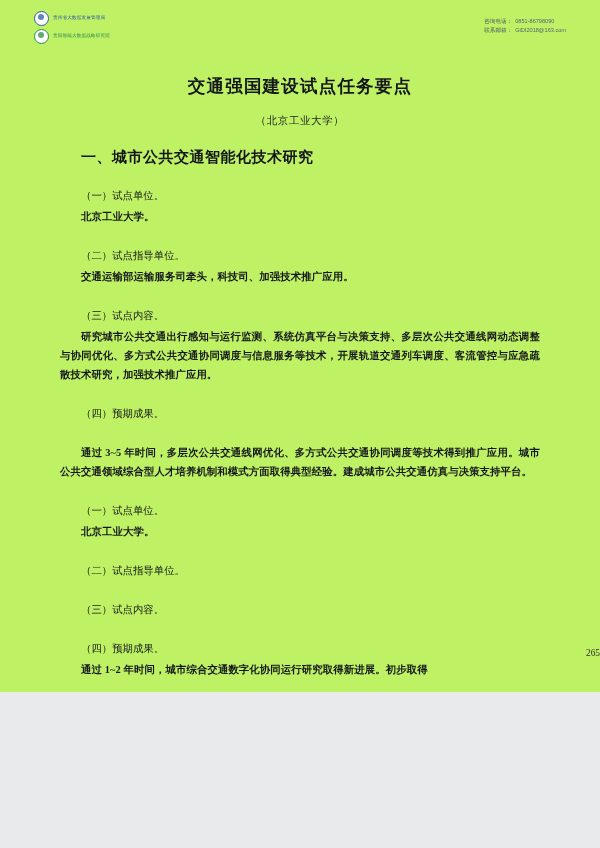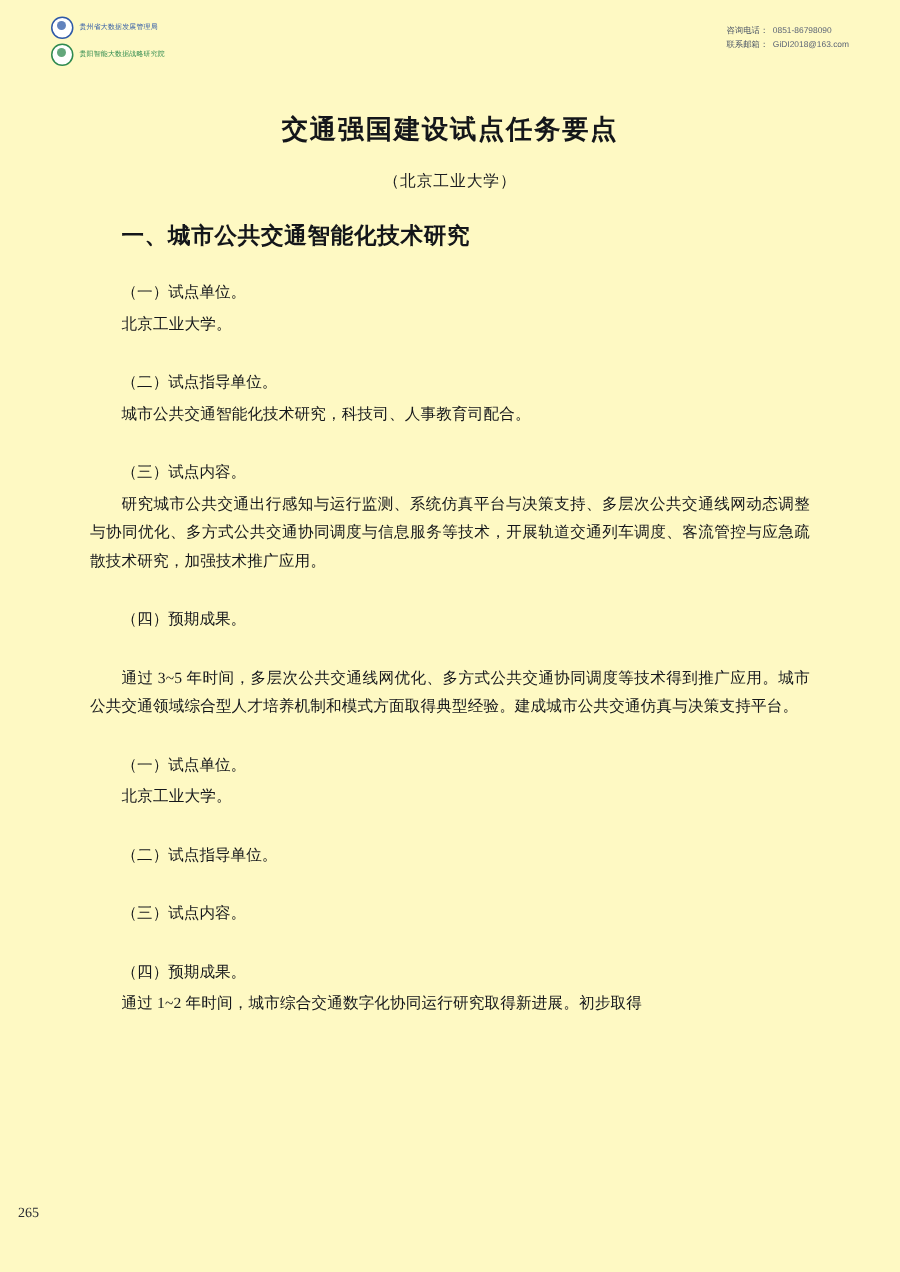--- a/index.html
+++ b/index.html
@@ -9,22 +9,22 @@
   body {
     width: 600px;
     height: 848px;
     background: #e9eaec;
     font-family: "Liberation Serif", serif;
     overflow: hidden;
   }
   .page {
     position: relative;
     width: 600px;
-    height: 848px;
-    background: #fef9c3;
+    height: 692px;
+    background: #bef264;
     box-sizing: border-box;
   }
   
   .header {
     position: relative;
     height: 52px;
     padding: 0 34px;
     display: flex;
     align-items: center;
     justify-content: space-between;
@@ -129,37 +129,38 @@
   }
   p.body {
     font-size: 10.4px;
     color: #15171b;
     line-height: 1.82;
     margin: 21px 0 0 0;
     text-indent: 21px;
     text-align: justify;
     text-justify: inter-ideograph;
     letter-spacing: .1px;
+    font-weight: bold;
   }
   p.body.tight {
     margin-top: 2px;
   }
   p.sub {
     font-size: 10.4px;
     color: #15171b;
     line-height: 1.82;
     margin: 20px 0 0 0;
     text-indent: 21px;
   }
   .page-number {
     position: absolute;
     bottom: 34px;
-    left: 12px;
+    left: 0;
     right: 0;
-    text-align: left;
+    text-align: right;
     font-size: 9.4px;
     color: #2a2d33;
     font-family: "Liberation Serif", serif;
   }
 </style>
 </head>
 <body>
 
 <div class="page">
 
@@ -189,21 +190,21 @@
   </div>
 
   <div class="doc">
     <h1 class="doc-title">交通强国建设试点任务要点</h1>
     <div class="doc-subtitle">（北京工业大学）</div>
 
     <h2 class="section-head">一、城市公共交通智能化技术研究</h2>
     <p class="sub">（一）试点单位。</p>
     <p class="body tight">北京工业大学。</p>
     <p class="sub">（二）试点指导单位。</p>
-    <p class="body tight">城市公共交通智能化技术研究，科技司、人事教育司配合。</p>
+    <p class="body tight">交通运输部运输服务司牵头，科技司、加强技术推广应用。</p>
     <p class="sub">（三）试点内容。</p>
     <p class="body tight">研究城市公共交通出行感知与运行监测、系统仿真平台与决策支持、多层次公共交通线网动态调整与协同优化、多方式公共交通协同调度与信息服务等技术，开展轨道交通列车调度、客流管控与应急疏散技术研究，加强技术推广应用。</p>
     <p class="sub">（四）预期成果。</p>
     <p class="body">通过 3~5 年时间，多层次公共交通线网优化、多方式公共交通协同调度等技术得到推广应用。城市公共交通领域综合型人才培养机制和模式方面取得典型经验。建成城市公共交通仿真与决策支持平台。</p>
 
     <p class="sub">（一）试点单位。</p>
     <p class="body tight">北京工业大学。</p>
     <p class="sub">（二）试点指导单位。</p>
     <p class="sub">（三）试点内容。</p>
     <p class="sub">（四）预期成果。</p>

